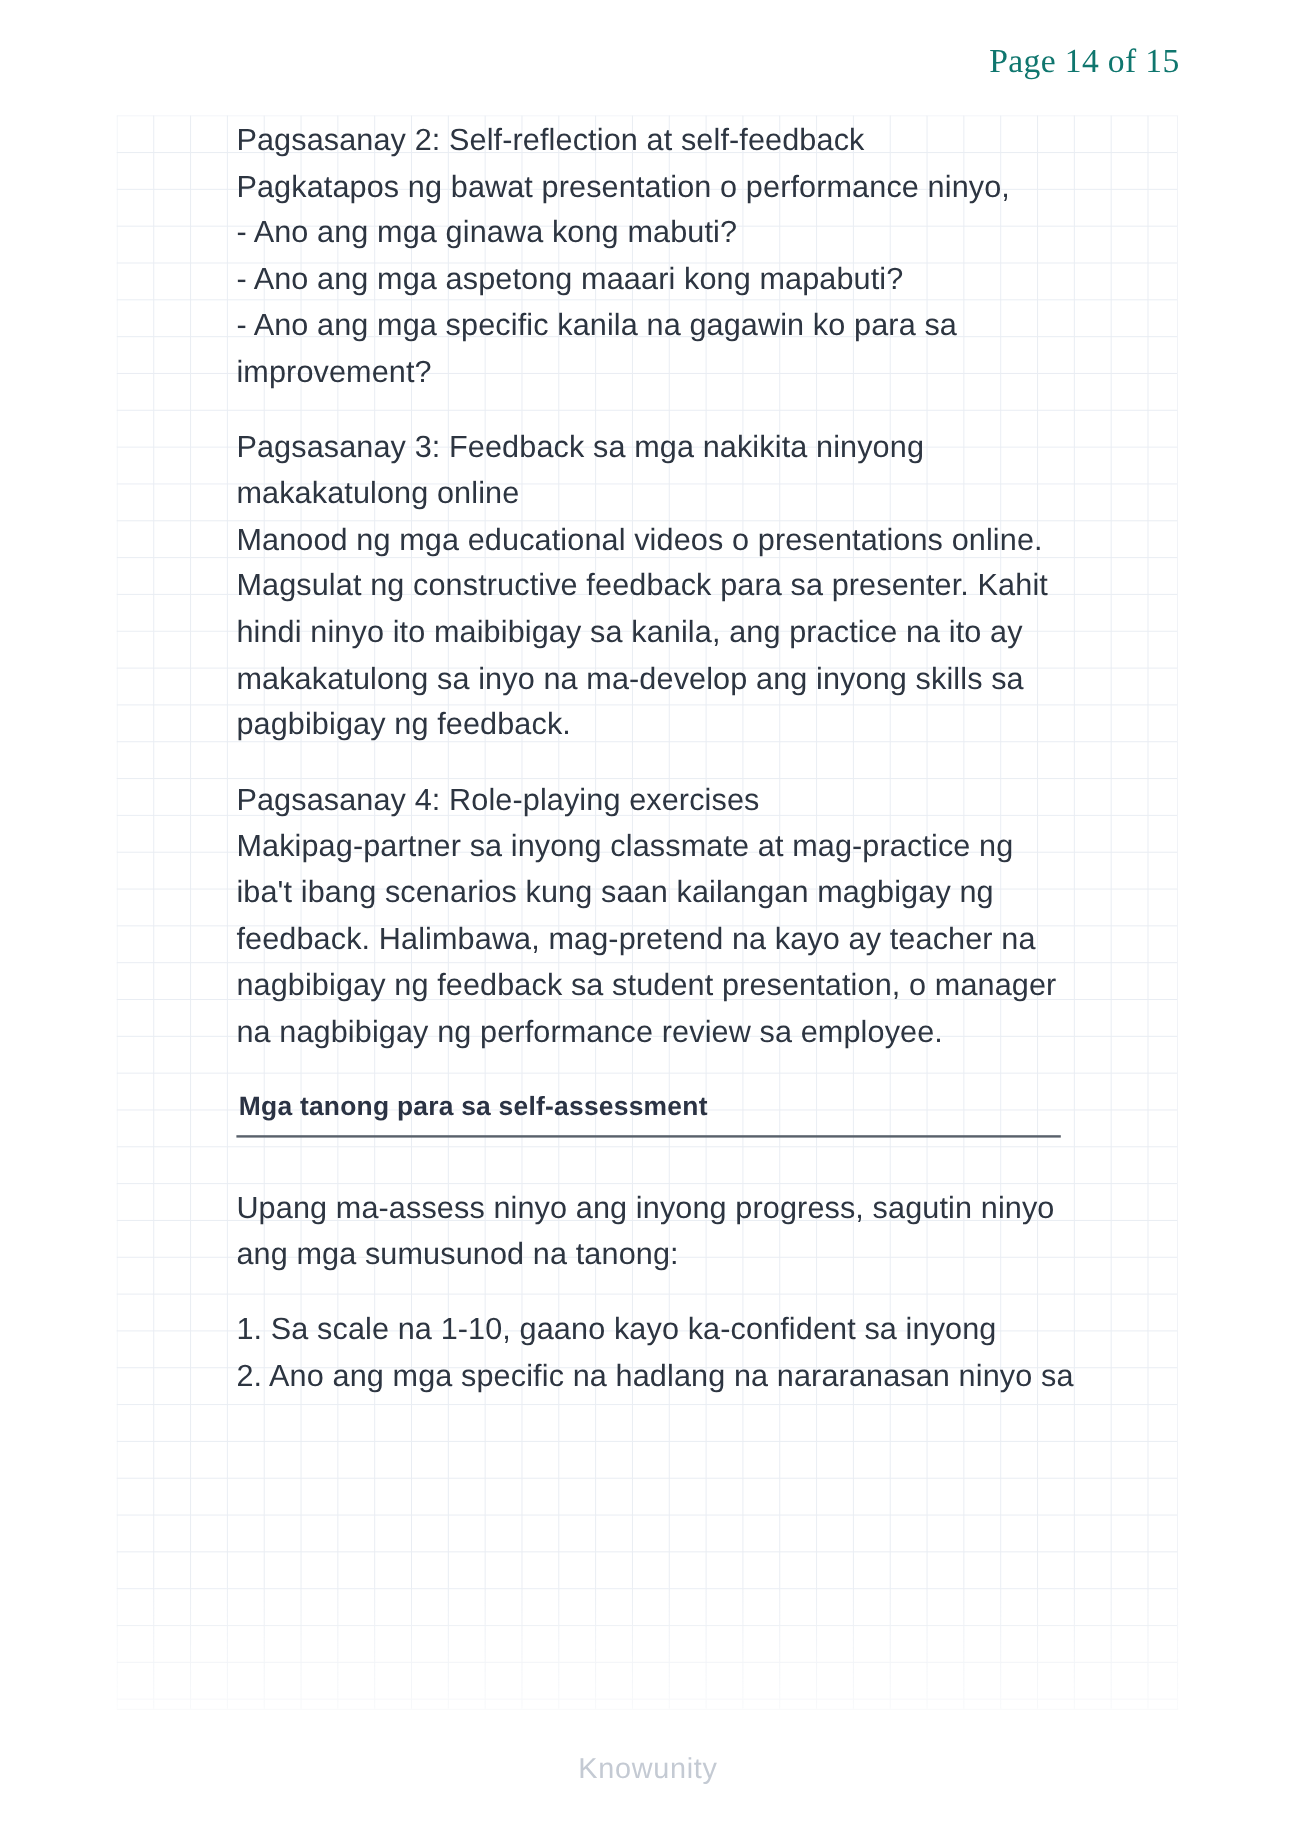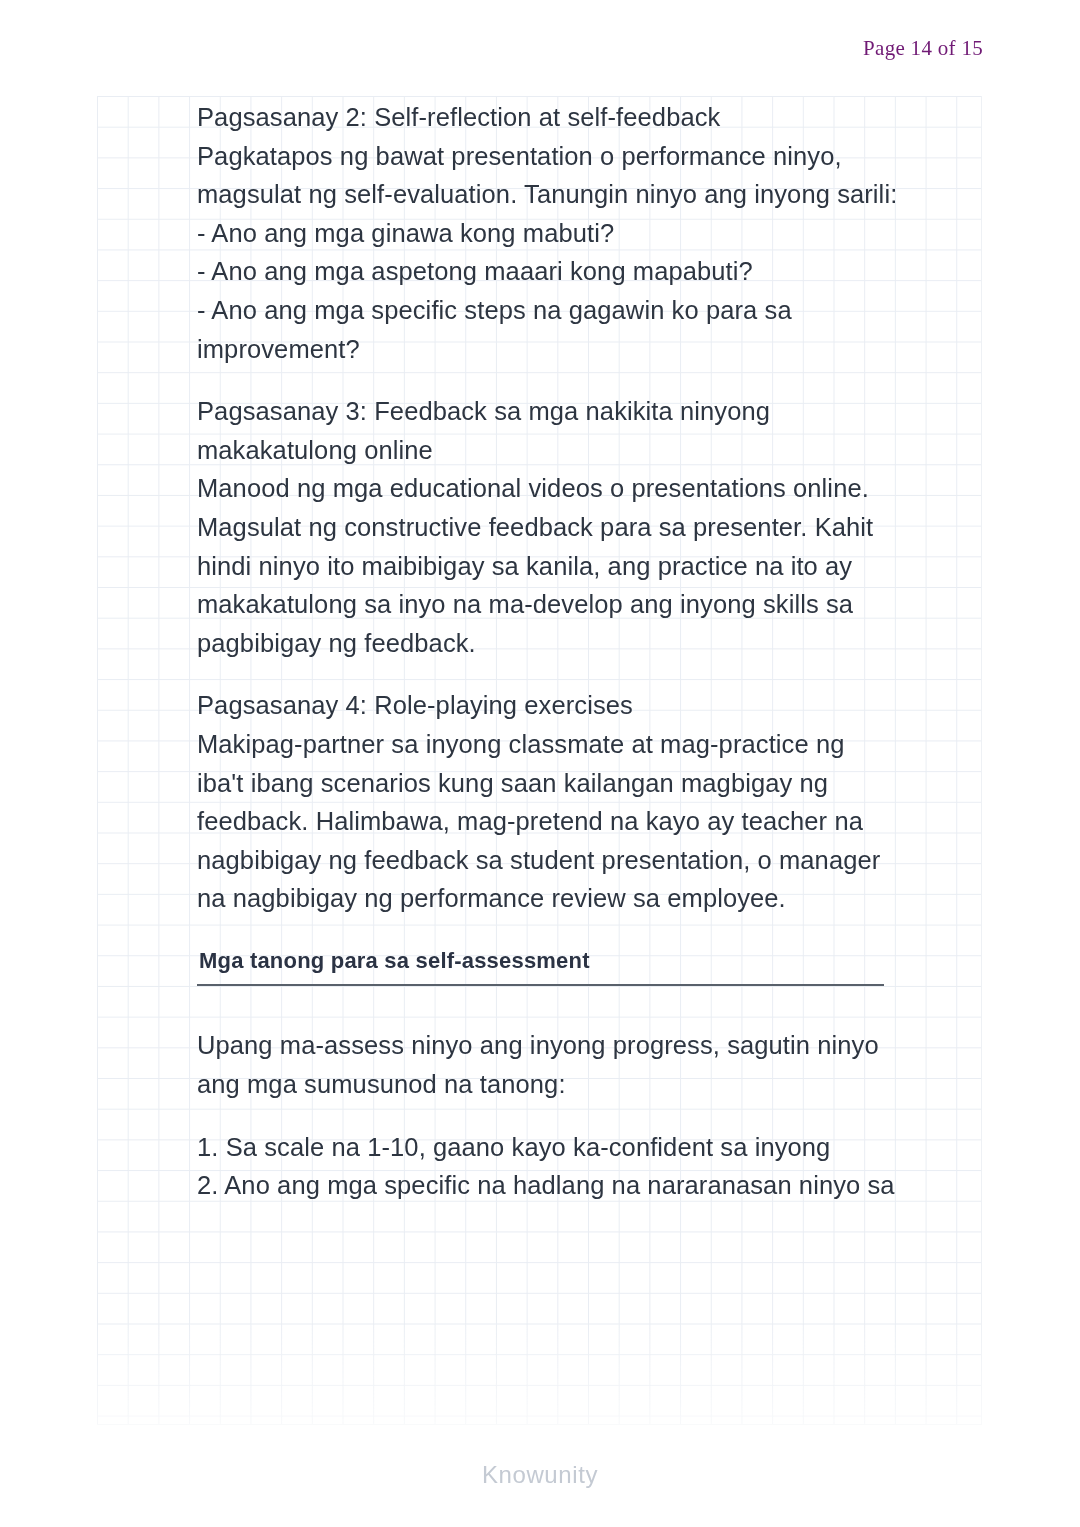--- a/index.html
+++ b/index.html
@@ -30,22 +30,22 @@
     border-bottom: 1px solid #eef1f5;
     
     -webkit-mask-image: linear-gradient(to bottom, #000 92%, rgba(0,0,0,.35) 100%);
     mask-image: linear-gradient(to bottom, #000 92%, rgba(0,0,0,.35) 100%);
   }
   .page-header {
     position: absolute;
     top: 36px;
     right: 97px;
     font-family: "Liberation Serif", "DejaVu Serif", serif;
-    font-size: 21px;
-    color: #701a75;
+    font-size: 28px;
+    color: #0f766e;
     letter-spacing: 0.3px;
   }
   .content {
     position: absolute;
     left: 197px;
     top: 98px;
     width: 696px;
     color: #2d3541;
     font-size: 25.5px;
     line-height: 38.6px;
@@ -90,24 +90,23 @@
   <div class="grid"></div>
 
   <div class="page-header">Page 14 of 15</div>
 
   <div class="content">
 
 
     <div class="para">
       <div class="line">Pagsasanay 2: Self-reflection at self-feedback</div>
       <div class="line">Pagkatapos ng bawat presentation o performance ninyo,</div>
-      <div class="line">magsulat ng self-evaluation. Tanungin ninyo ang inyong sarili:</div>
       <div class="line">- Ano ang mga ginawa kong mabuti?</div>
       <div class="line">- Ano ang mga aspetong maaari kong mapabuti?</div>
-      <div class="line">- Ano ang mga specific steps na gagawin ko para sa</div>
+      <div class="line">- Ano ang mga specific kanila na gagawin ko para sa</div>
       <div class="line">improvement?</div>
     </div>
 
     <div class="para">
       <div class="line">Pagsasanay 3: Feedback sa mga nakikita ninyong</div>
       <div class="line">makakatulong online</div>
       <div class="line">Manood ng mga educational videos o presentations online.</div>
       <div class="line">Magsulat ng constructive feedback para sa presenter. Kahit</div>
       <div class="line">hindi ninyo ito maibibigay sa kanila, ang practice na ito ay</div>
       <div class="line">makakatulong sa inyo na ma-develop ang inyong skills sa</div>

